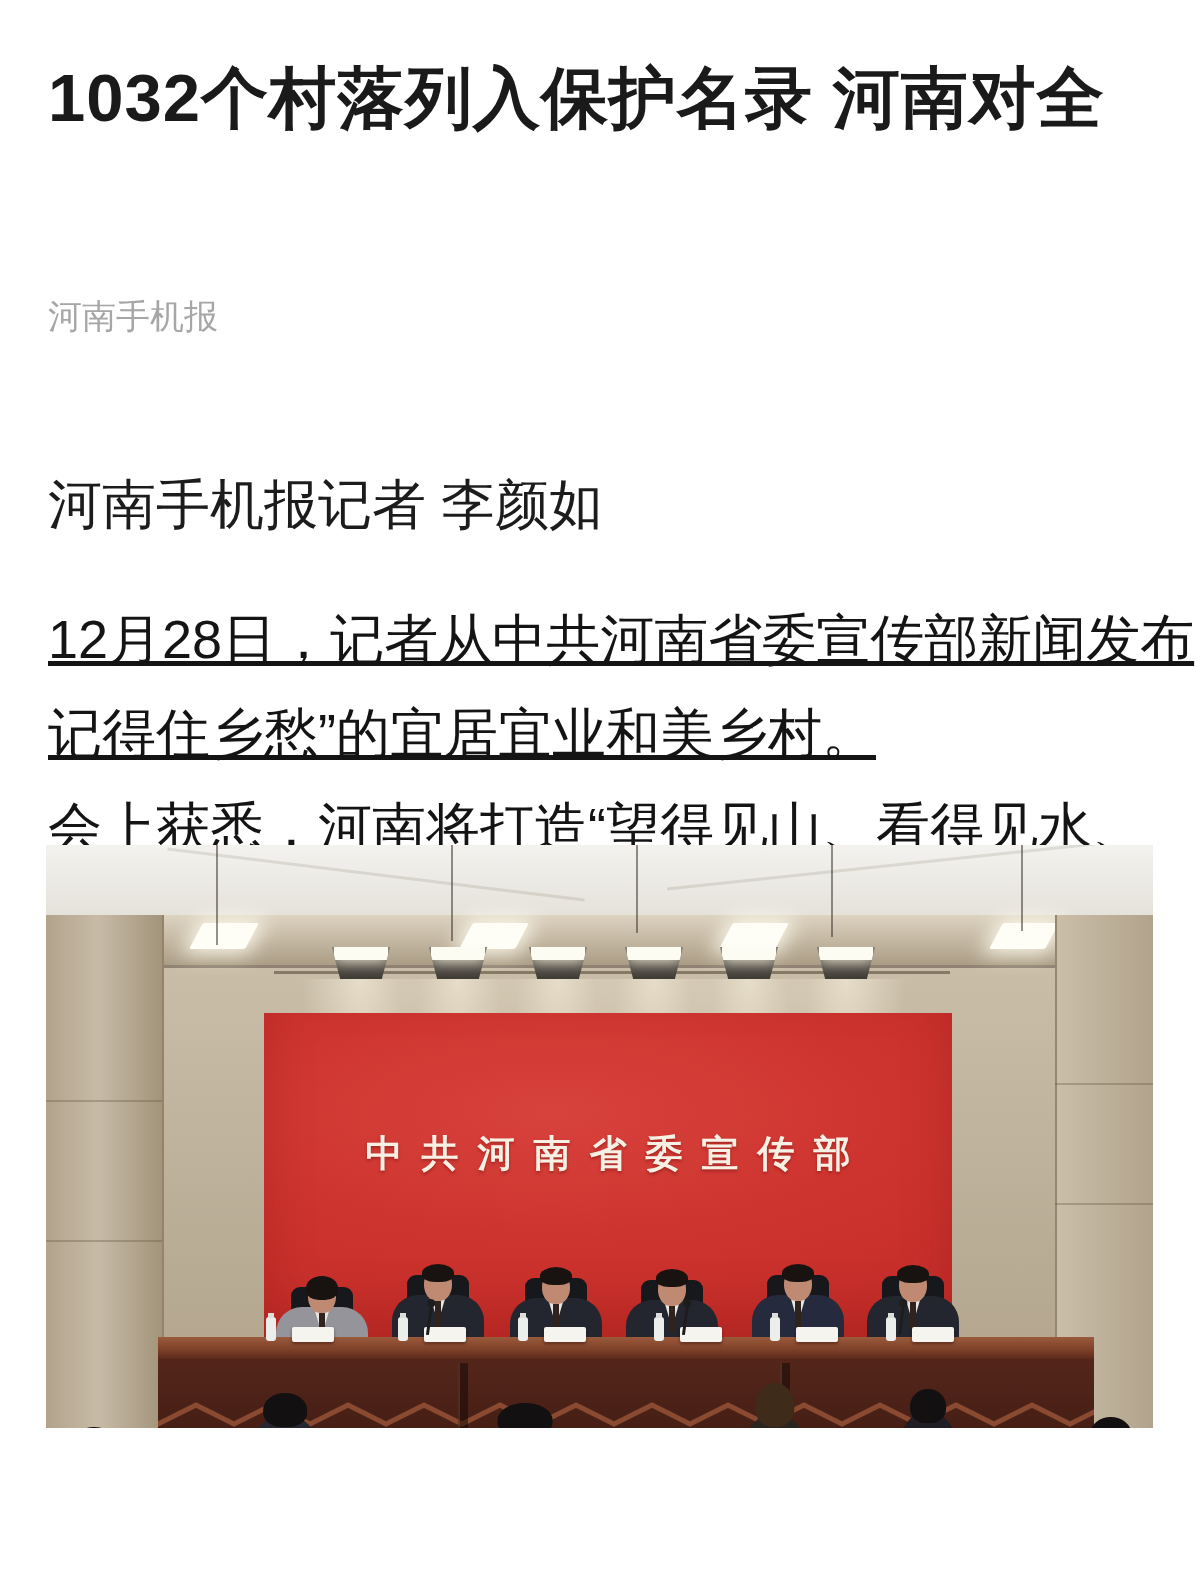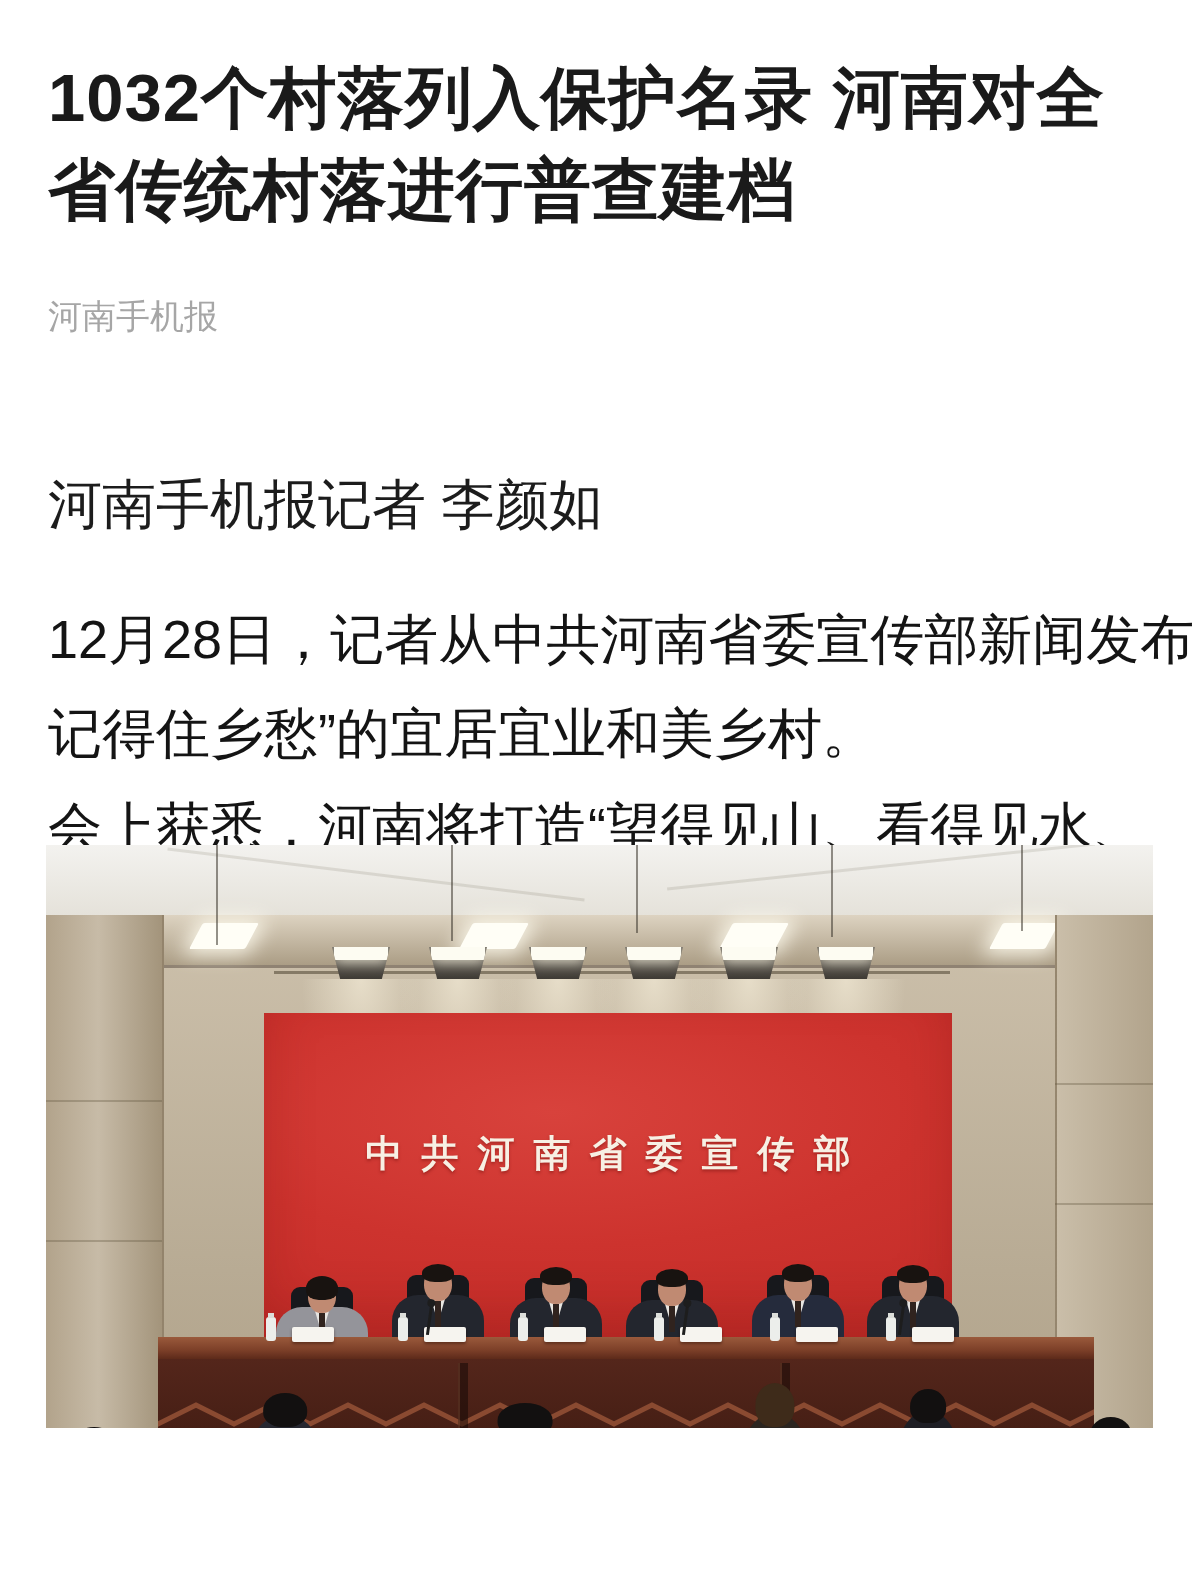--- a/index.html
+++ b/index.html
@@ -9,21 +9,21 @@
   
   .title{position:absolute;left:48px;top:52px;width:1112px;margin:0;
          font-size:67px;line-height:92px;font-weight:600;color:#1a1a1a;letter-spacing:1px;}
   .title span{display:block;white-space:nowrap;}
   .meta{position:absolute;left:48px;top:294px;display:flex;gap:62px;
         font-size:34px;color:#a6a6a6;}
   .byline{position:absolute;left:48px;top:472px;margin:0;
           font-size:54px;line-height:64px;color:#1c1c1c;}
   .paragraph{position:absolute;left:48px;top:592px;width:1112px;
              font-size:54px;line-height:94px;color:#141414;}
-  .paragraph span{display:block;white-space:nowrap;}
+  .paragraph span{display:block;white-space:nowrap;text-decoration:underline;}
 
   
   .scrollbar{position:absolute;right:8px;top:-8px;width:9px;height:240px;
              background:#8f8f8f;border-radius:5px;}
 
   
   .photo{position:absolute;left:46px;top:845px;width:1107px;height:720px;
          margin:0;overflow:hidden;background:#be185d;}
   .photo *{position:absolute;}
 
@@ -165,21 +165,20 @@
 </style>
 </head>
 <body>
 
 <div class="page">
 
   <div class="scrollbar"></div>
 
   <h1 class="title">
     <span>1032个村落列入保护名录 河南对全</span>
-    <span>省传统村落进行普查建档</span>
   </h1>
 
   <div class="meta">
     <span>河南手机报</span>
   </div>
 
   <p class="byline">河南手机报记者 李颜如</p>
 
   <div class="paragraph">
     <span>12月28日，记者从中共河南省委宣传部新闻发布</span>

